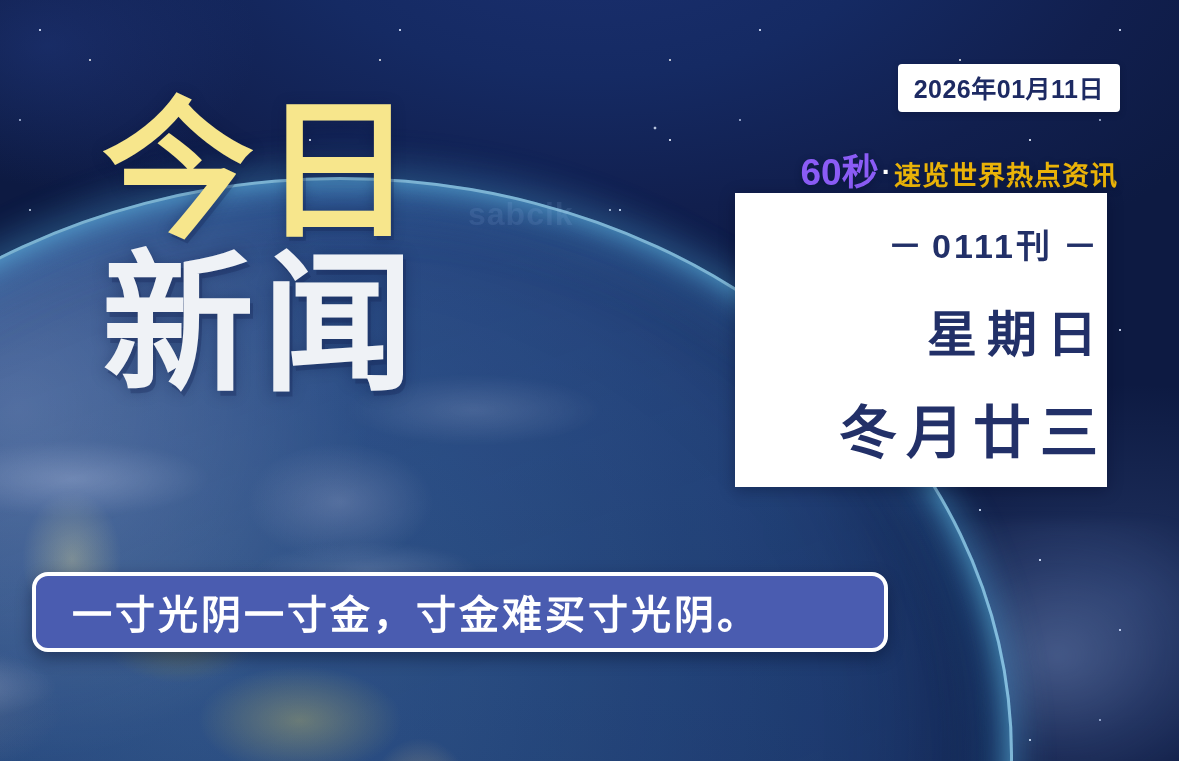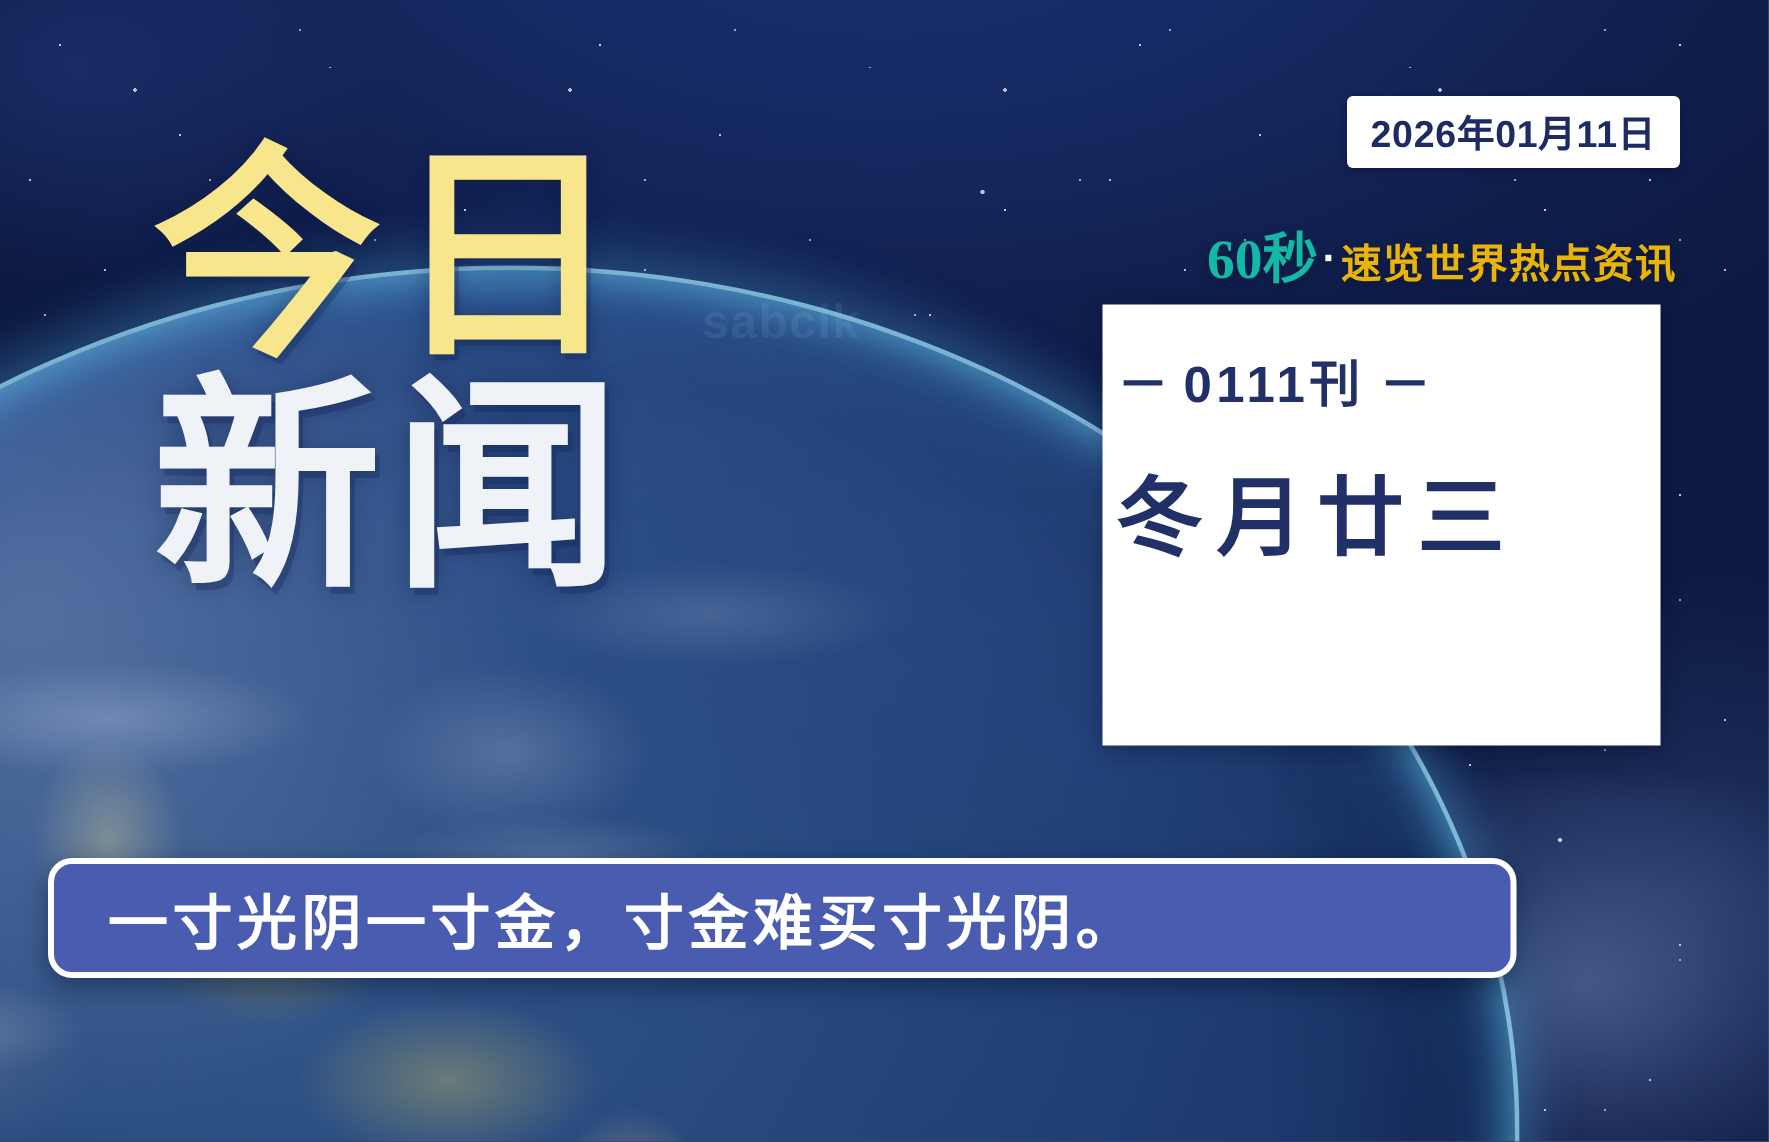--- a/index.html
+++ b/index.html
@@ -161,30 +161,30 @@
     color:#1D2A63;font-size:25px;font-weight:700;letter-spacing:.5px;
     white-space:nowrap;
     box-shadow:0 2px 6px rgba(5,12,40,.30);
   }
 
   .tagline{
     position:absolute;right:2px;top:88px;
     white-space:nowrap;font-weight:700;
     text-shadow:0 2px 6px rgba(8,18,50,.55);
   }
-  .tag-60{color:#14b8a6;font-size:37px;letter-spacing:0;font-family:Liberation Serif, serif;}
+  .tag-60{color:#8b5cf6;font-size:37px;letter-spacing:0;}
   .tag-dot{color:#ffffff;font-size:28px;padding:0 3px;vertical-align:4px;}
   .tag-rest{color:#eab308;font-size:27px;letter-spacing:1px;}
 
   .card{
-    position:absolute;left:35px;top:149px;
+    position:absolute;left:35px;top:139px;
     width:372px;height:294px;
     background:#ffffff;
     box-shadow:0 3px 14px rgba(4,10,36,.35);
-    display:flex;flex-direction:column;align-items:flex-start;
+    display:flex;flex-direction:column;align-items:flex-end;
     color:#223068;
   }
   .card-issue{
     margin-top:26px;
     font-size:34px;font-weight:700;letter-spacing:3px;white-space:nowrap;
   }
   .card-issue .dash{letter-spacing:0;padding:0 10px;}
   .card-week{
     margin-top:26px;
     font-size:50px;font-weight:700;letter-spacing:10px;
@@ -192,21 +192,21 @@
   }
   .card-lunar{
     margin-top:20px;
     font-size:58px;font-weight:700;letter-spacing:9px;
     text-indent:9px;
   }
 
   
   .quote-bar{
     position:absolute;left:32px;top:572px;
-    width:979px;height:80px;
+    width:856px;height:80px;
     box-sizing:border-box;
     background:#4A5CB0;
     border:4px solid #ffffff;
     border-radius:16px;
     display:flex;align-items:center;
     box-shadow:0 6px 16px rgba(4,10,36,.42);
   }
   .quote-text{
     color:#ffffff;font-size:40px;font-weight:700;
     letter-spacing:3px;padding-left:36px;white-space:nowrap;
@@ -246,20 +246,21 @@
     <div class="date-pill">2026年01月11日</div>
 
     <div class="tagline">
       <span class="tag-60">60秒</span><span class="tag-dot">·</span><span class="tag-rest">速览世界热点资讯</span>
     </div>
 
     <div class="card">
       <div class="card-issue">
         <span class="dash">－</span><span>0111刊</span><span class="dash">－</span>
       </div>
+      <div class="card-week">星期日</div>
       <div class="card-lunar">冬月廿三</div>
     </div>
 
   </div>
 
   <div class="quote-bar">
     <div class="quote-text">一寸光阴一寸金，寸金难买寸光阴。</div>
   </div>
 
 </div>

